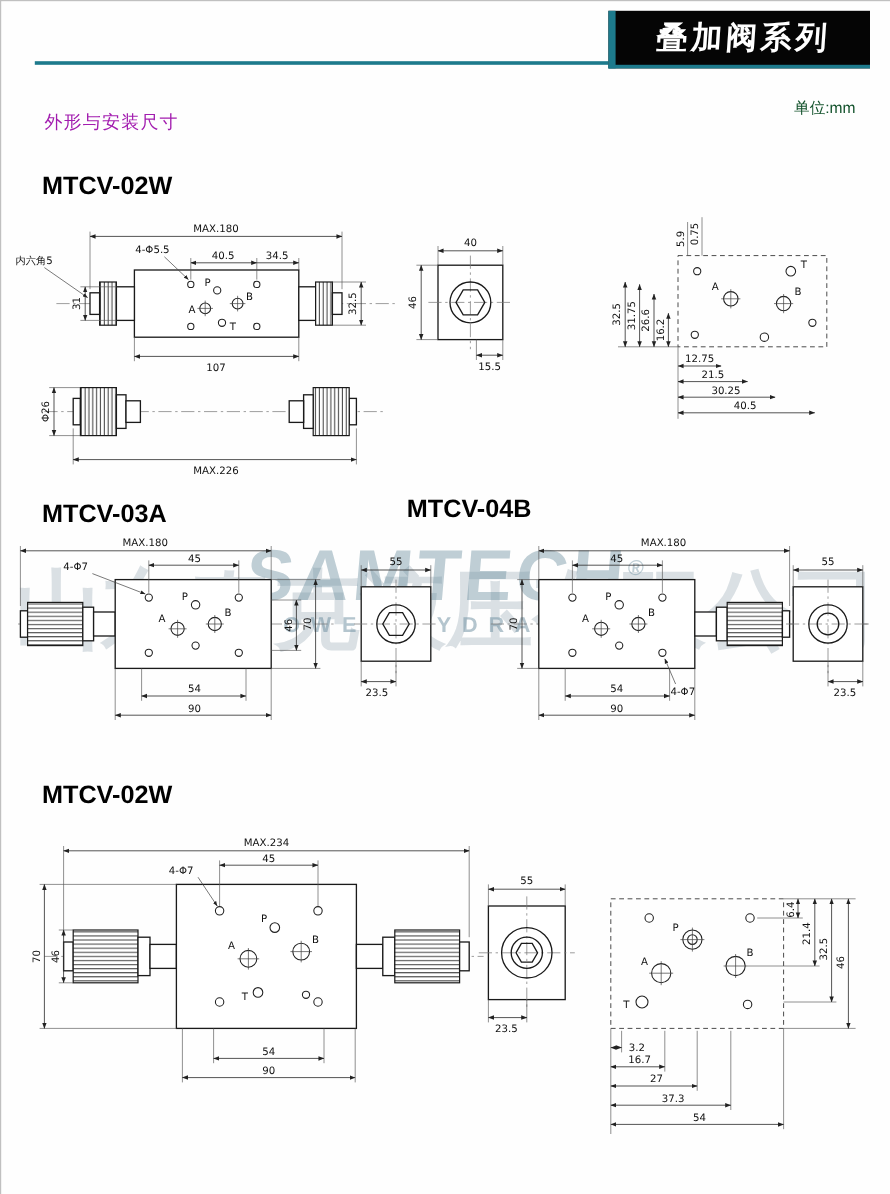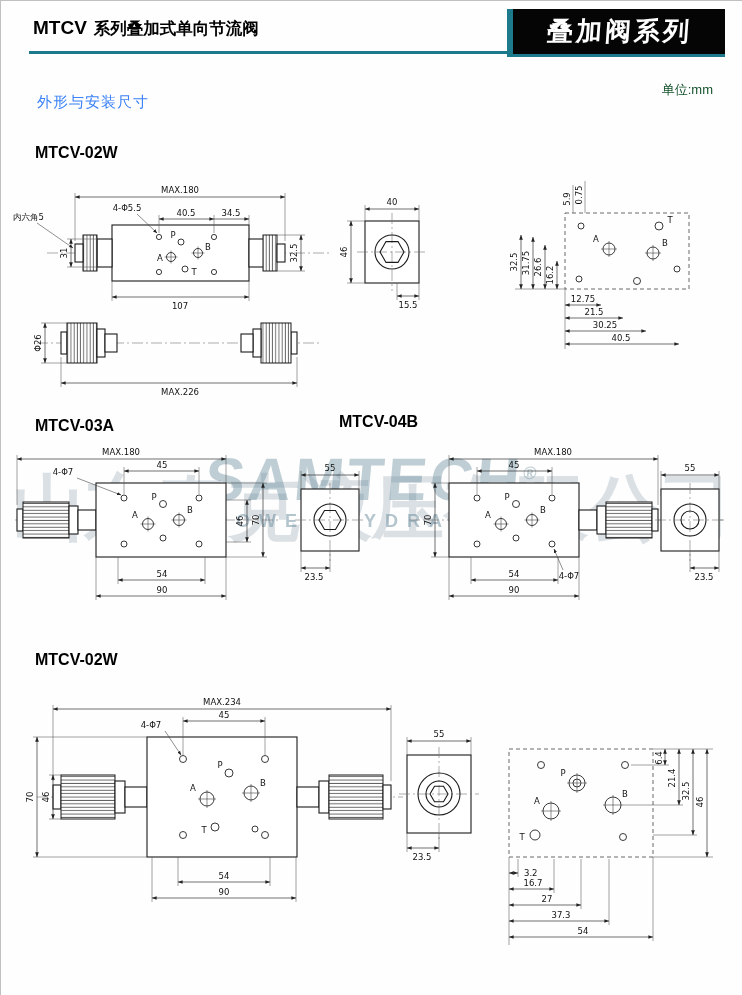--- a/index.html
+++ b/index.html
@@ -4,22 +4,22 @@
 <style>
   html,body{margin:0;padding:0}
   body{background:#d8d8d8;font-family:"Liberation Sans","DejaVu Sans",sans-serif}
   .page{position:relative;width:742px;height:995px;background:#fefefe;margin:0 auto;overflow:hidden;border:1px solid #c0c0c0}
   .hdr-title{position:absolute;left:32px;top:16px;font-size:19px;font-weight:bold;color:#000;white-space:nowrap}
   .hdr-title .cn{font-size:16.5px;margin-left:7px}
   .hdr-rule{position:absolute;left:28px;top:50px;width:478px;height:2.5px;background:#1d7a8c}
   .badge{position:absolute;left:506px;top:8px;width:212px;height:45px;background:#050505;border-left:6px solid #1d7a8c;border-bottom:3px solid #1d7a8c;display:flex;align-items:center;justify-content:center}
   .badge span{color:#fff;font-size:26px;font-weight:bold;letter-spacing:3px;transform:skewX(-4deg)}
   .unit{position:absolute;right:30px;top:80px;font-size:13px;color:#14532d}
-  .sec-title{position:absolute;left:36px;top:92px;font-size:15px;color:#3b82f6;letter-spacing:1px}
-  .model{position:absolute;font-size:16px;font-weight:bold;color:#000}
+  .sec-title{position:absolute;left:36px;top:92px;font-size:15px;color:#a21caf;letter-spacing:1px}
+  .model{position:absolute;font-size:21px;font-weight:bold;color:#000}
   .m1{left:34px;top:143px}.m2{left:34px;top:416px}.m3{left:338px;top:412px}.m4{left:34px;top:650px}
   svg{position:absolute;overflow:visible}
   .sv1{left:8px;top:168px}.sv2{left:10px;top:440px}.sv4{left:10px;top:686px}
   .ol{fill:none;stroke:#1a1a1a;stroke-width:1.1}
   .olf{fill:#fff;stroke:#1a1a1a;stroke-width:1.1}
   .kn{stroke:#1a1a1a;stroke-width:1}
   .hole{fill:#fff;stroke:#222;stroke-width:.9}
   .ext{stroke:#555;stroke-width:.55;fill:none}
   .dl{stroke:#333;stroke-width:.7;fill:none}
   .cl{stroke:#777;stroke-width:.6;fill:none;stroke-dasharray:11 3 2 3}
@@ -31,23 +31,20 @@
   .wm-cn{position:absolute;left:50%;top:12px;transform:translateX(-50%);white-space:nowrap;font-size:72px;font-weight:bold;color:rgba(150,168,178,.34);font-family:"DejaVu Sans",sans-serif}
   .wm-brand{position:absolute;left:50%;top:-4px;transform:translateX(-50%) skewX(-5deg);font-size:60px;font-weight:bold;color:rgba(105,140,158,.42);letter-spacing:3px}
   .wm-brand sup{font-size:18px}
   .wm-sub{position:absolute;left:50%;top:62px;transform:translateX(-50%);font-size:18px;font-weight:bold;letter-spacing:9px;color:rgba(105,140,158,.5);white-space:nowrap}
 </style>
 </head>
 <body>
 
 <div class="page">
 
-  <div class="hdr-title">
-    <span>MTCV</span><span class="cn">系列叠加式单向节流阀</span>
-  </div>
   <div class="hdr-rule"></div>
   <div class="badge">
     <span>叠加阀系列</span>
   </div>
   <div class="unit">单位:mm</div>
   <div class="sec-title">外形与安装尺寸</div>
 
   <div class="model m1">MTCV-02W</div>
 
   <svg class="sv1" width="722" height="240" viewBox="0 0 722 240">

